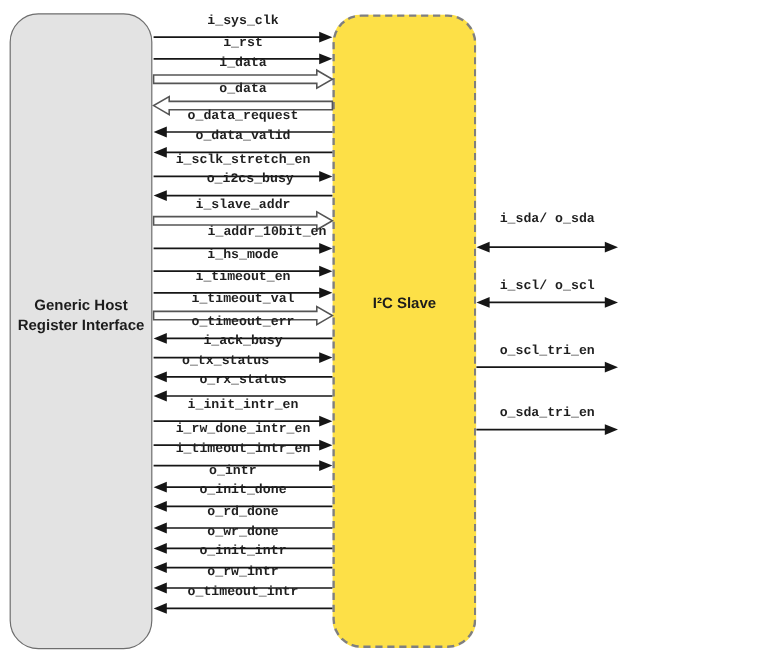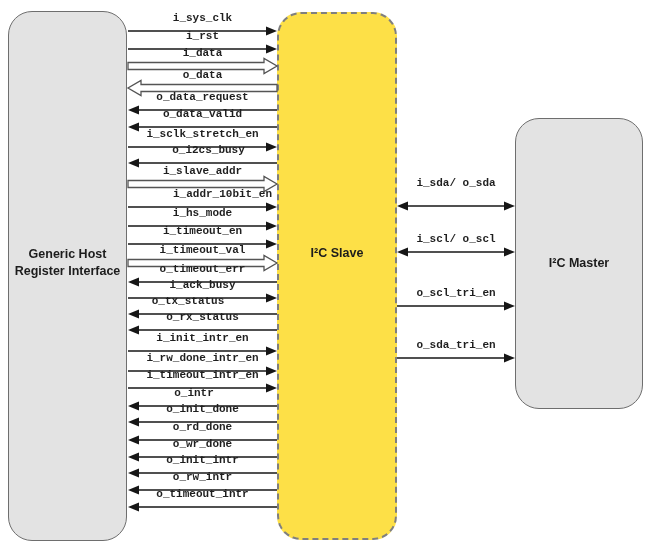--- a/index.html
+++ b/index.html
@@ -76,25 +76,20 @@
       <div>Register Interface</div>
     </div>
   </div>
 
   <div class="block dashed block-slave">
     <div class="block-title">
       <div>I²C Slave</div>
     </div>
   </div>
 
-  <div class="block solid block-master">
-    <div class="block-title">
-      <div>I²C Master</div>
-    </div>
-  </div>
 
   <svg id="wires" viewBox="0 0 650 548" xmlns="http://www.w3.org/2000/svg">
       <line x1="128" y1="31" x2="268" y2="31" stroke="#161616" stroke-width="1.4"></line>
       <polygon points="277,31 266,26.5 266,35.5" fill="#161616"></polygon>
       <line x1="128" y1="49" x2="268" y2="49" stroke="#161616" stroke-width="1.4"></line>
       <polygon points="277,49 266,44.5 266,53.5" fill="#161616"></polygon>
       <path d="M 128 62.5 L 264 62.5 L 264 58.5 L 277 66 L 264 73.5 L 264 69.5 L 128 69.5 Z" fill="#ffffff" stroke="#555555" stroke-width="1.3"></path>
       <path d="M 277 84.5 L 141 84.5 L 141 80.5 L 128 88 L 141 95.5 L 141 91.5 L 277 91.5 Z" fill="#ffffff" stroke="#555555" stroke-width="1.3"></path>
       <line x1="137" y1="110" x2="277" y2="110" stroke="#161616" stroke-width="1.4"></line>
       <polygon points="128,110 139,105.5 139,114.5" fill="#161616"></polygon>

